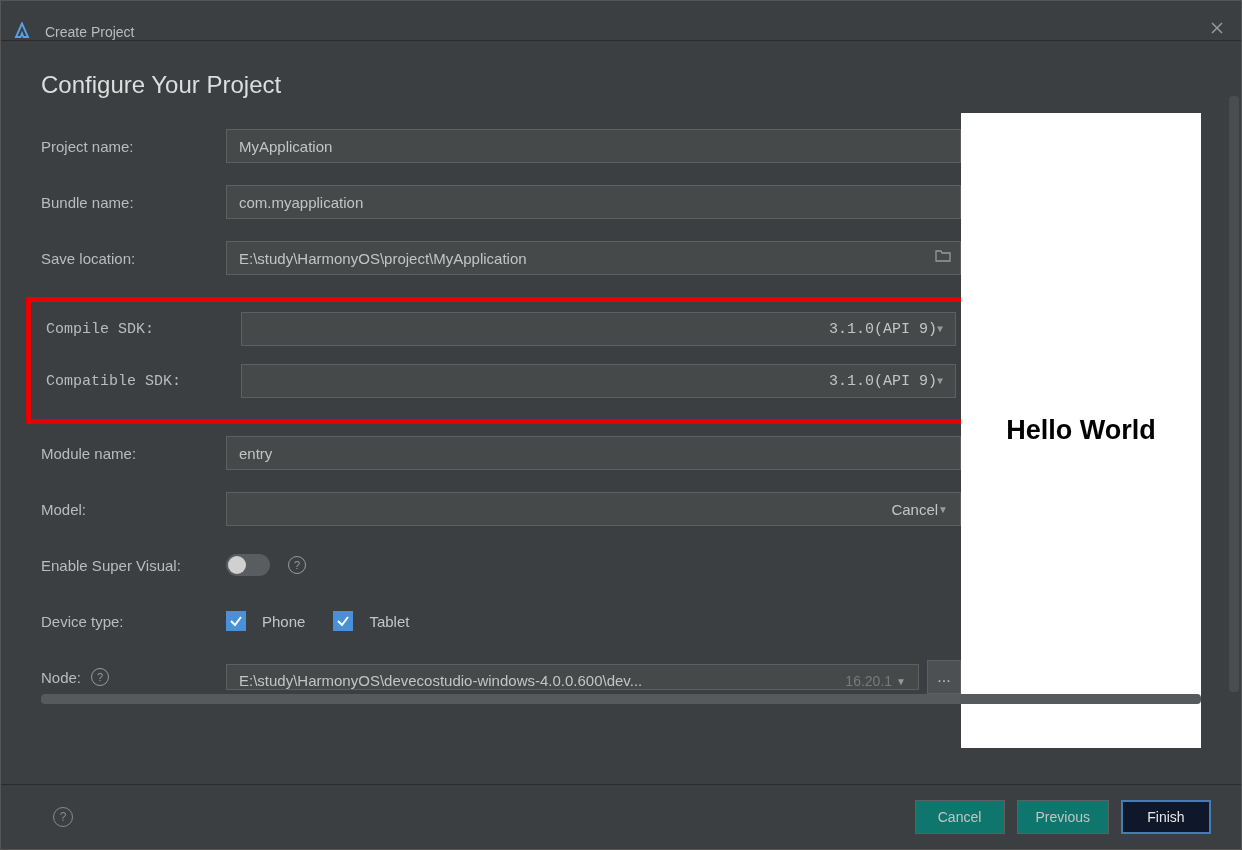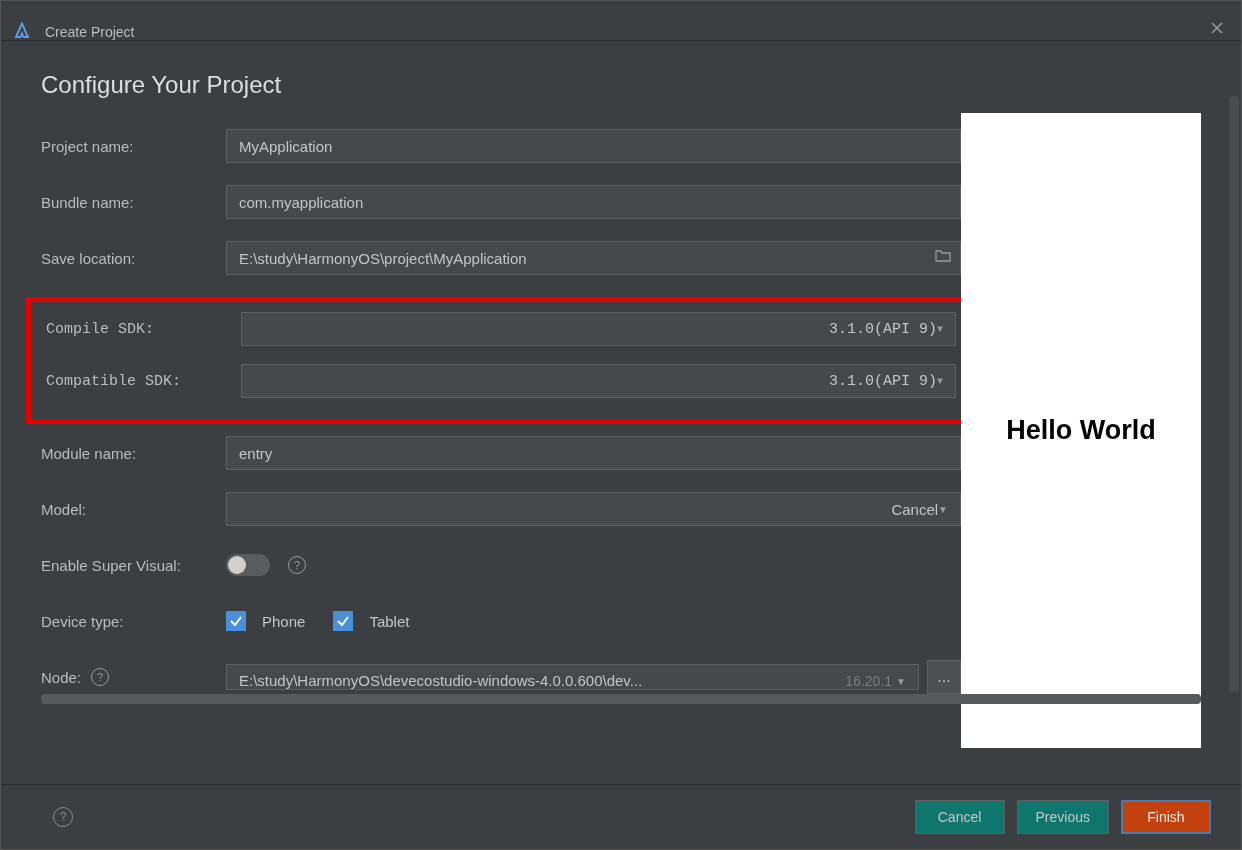--- a/index.html
+++ b/index.html
@@ -194,21 +194,21 @@
     .btn {
       min-width: 90px; height: 34px;
       border: 1px solid #5e6060;
       background: #0f766e;
       color: #c4c4c4;
       font-size: 14px; cursor: pointer;
       display: flex; align-items: center; justify-content: center;
       padding: 0 18px;
     }
     .btn-primary {
-      background: #c2410c;
+      background: #0f172a;
       border: 2px solid #4a7bb0;
       color: #e8e8e8;
     }
   </style>
 </head>
 <body>
 
 <div class="window">
   <div class="title-bar">
     <span class="logo">

